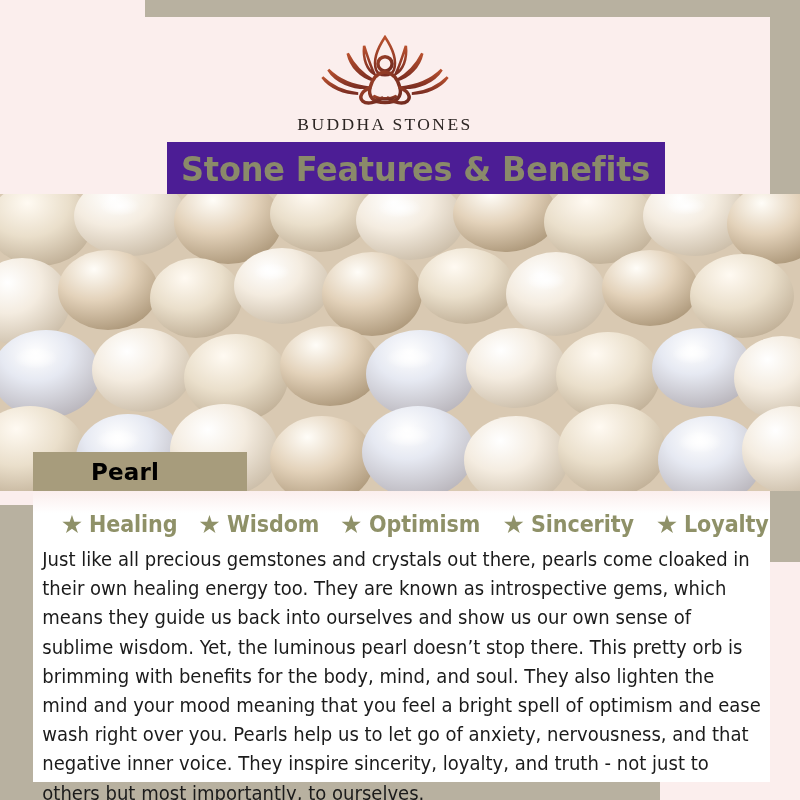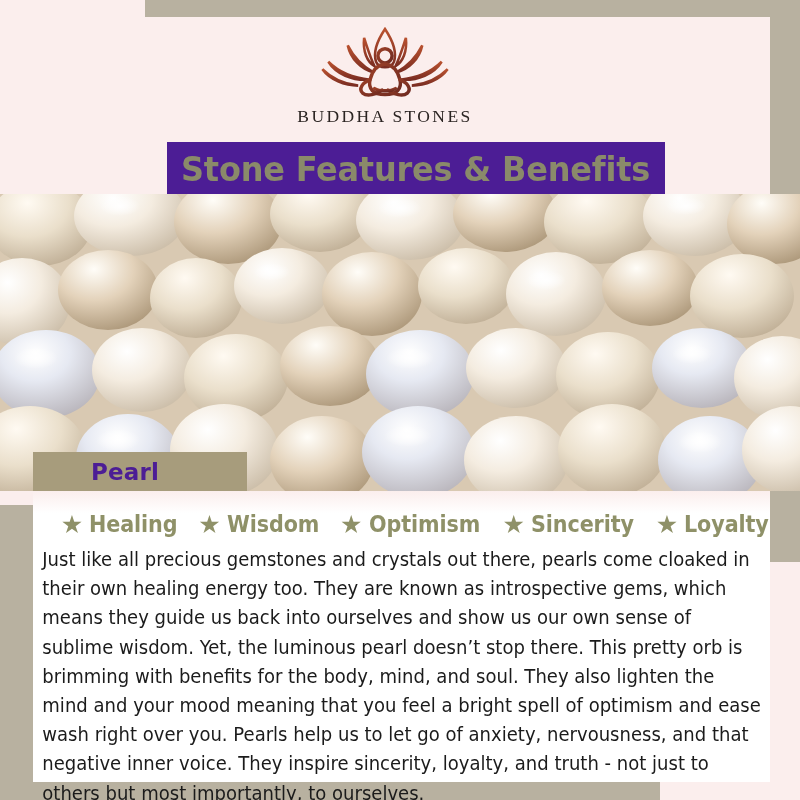--- a/index.html
+++ b/index.html
@@ -46,21 +46,21 @@
   
   .header {
     position: absolute;
     left: 0;
     top: 17px;
     width: 770px;
     height: 125px;
     display: flex;
     flex-direction: column;
     align-items: center;
-    justify-content: flex-start;
+    justify-content: center;
     padding-top: 6px;
     box-sizing: border-box;
   }
   .logo-mark {
     width: 150px;
     height: 82px;
     display: block;
   }
   .logo-word {
     margin-top: 1px;
@@ -120,21 +120,21 @@
     background: #a79c7c;
     display: flex;
     align-items: center;
     box-sizing: border-box;
     padding-left: 58px;
   }
   .stone-name-bar .stone-name {
     font-family: "DejaVu Sans", sans-serif;
     font-weight: bold;
     font-size: 23px;
-    color: #4c1d95;
+    color: #000000;
     letter-spacing: 0.2px;
     white-space: nowrap;
   }
 
   
   .content-card {
     position: absolute;
     left: 33px;
     top: 491px;
     width: 737px;

